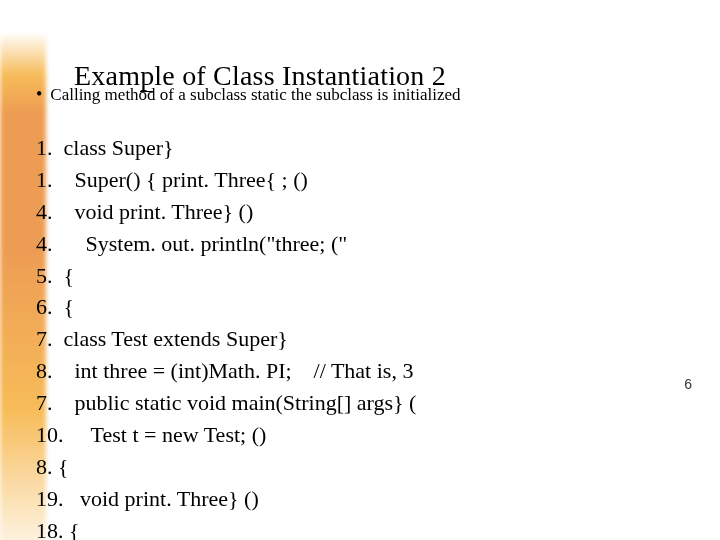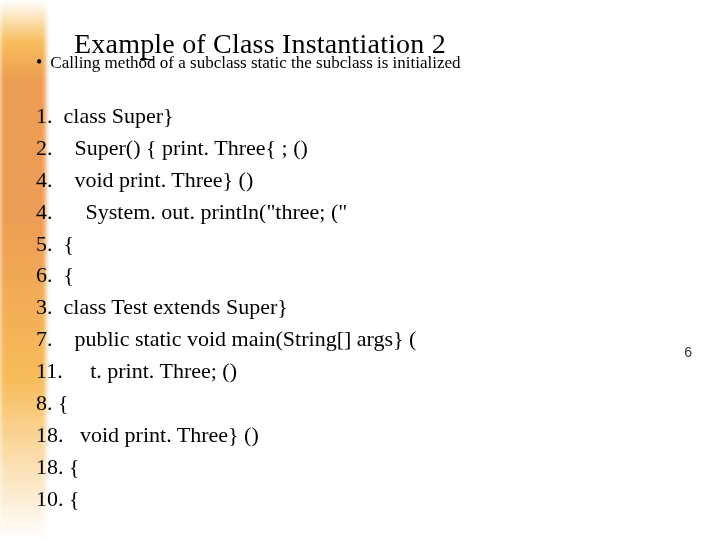--- a/index.html
+++ b/index.html
@@ -10,20 +10,21 @@
     background: #fff;
     font-family: "Times New Roman", Times, serif;
     color: #000;
     overflow: hidden;
   }
   .slide {
     position: relative;
     width: 720px;
     height: 384px;
     box-sizing: border-box;
+    margin-top: 32px;
   }
   .bg-strip {
     position: absolute;
     left: 0;
     top: 0;
     width: 46px;
     height: 540px;
     background: linear-gradient(
       to bottom,
       #fff 0%,
@@ -91,29 +92,30 @@
     <span>Exam</span><span class="underline">p</span><span>le of Class Instantiation 2</span>
   </div>
 
   <div class="bullet-row">
     <span class="bullet-dot">•</span>
     <span>Calling method of a subclass static the subclass is initialized</span>
   </div>
 
   <div class="code-block" id="code-block">
       <div class="code-line">1.  class Super}</div>
-      <div class="code-line">2.    Super() { print. Three{ ; ()</div>
+      <div class="code-line">1.    Super() { print. Three{ ; ()</div>
       <div class="code-line">4.    void print. Three} ()</div>
       <div class="code-line">4.      System. out. println("three; ("</div>
       <div class="code-line">5.  {</div>
       <div class="code-line">6.  {</div>
-      <div class="code-line">3.  class Test extends Super}</div>
+      <div class="code-line">7.  class Test extends Super}</div>
+      <div class="code-line">8.    int three = (int)Math. PI;    // That is, 3</div>
       <div class="code-line">7.    public static void main(String[] args} (</div>
-      <div class="code-line">11.     t. print. Three; ()</div>
+      <div class="code-line">10.     Test t = new Test; ()</div>
       <div class="code-line">8. {</div>
-      <div class="code-line">18.   void print. Three} ()</div>
+      <div class="code-line">19.   void print. Three} ()</div>
       <div class="code-line">18. {</div>
       <div class="code-line">10. {</div>
     </div>
 
   <div class="page-num">6</div>
 
 </div>
 
 </body></html>

